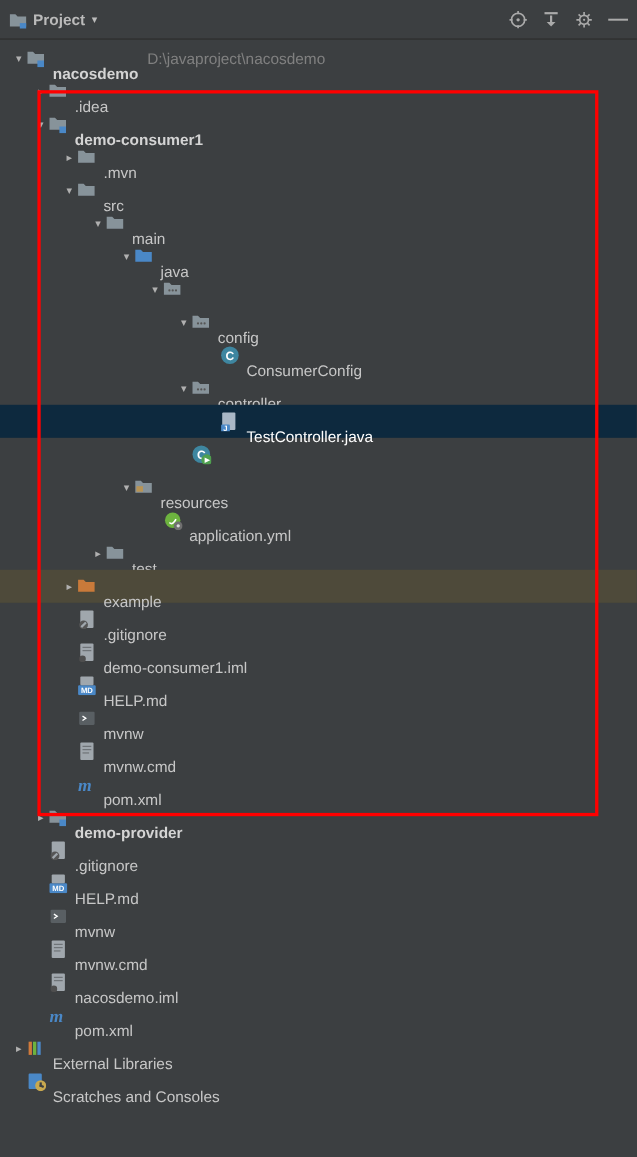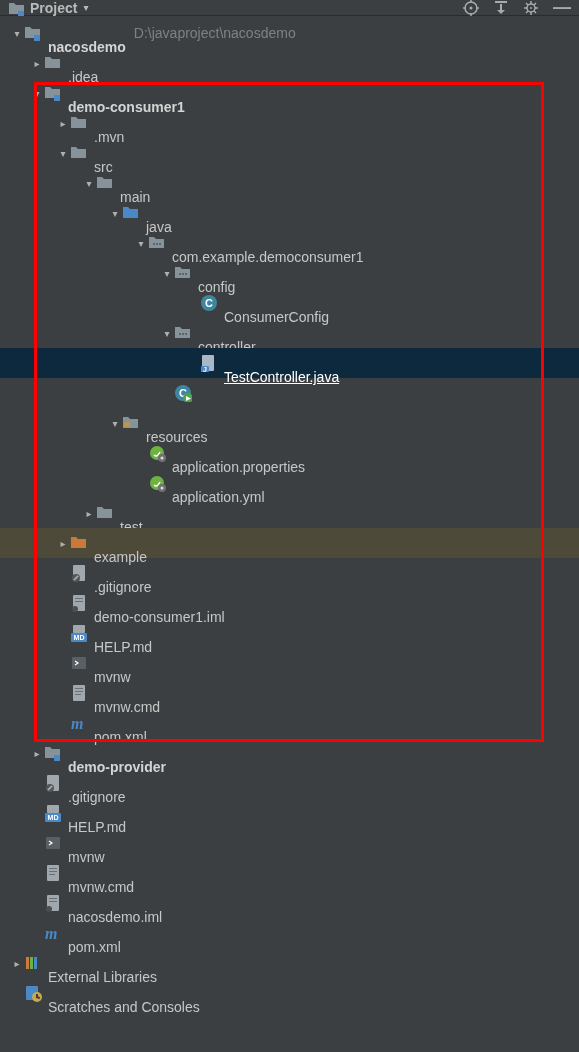--- a/index.html
+++ b/index.html
@@ -7,21 +7,21 @@
     background: #3c3f41;
     font-family: "Segoe UI", Arial, sans-serif;
     font-size: 14px;
     color: #bbbbbb;
     width: 579px;
     height: 1052px;
     overflow: hidden;
     position: relative;
   }
   .toolbar {
-    height: 16px;
+    height: 36px;
     display: flex;
     align-items: center;
     padding: 0 8px;
     background: #3c3f41;
     border-bottom: 1px solid #2b2b2b;
   }
   .toolbar-left { display: flex; align-items: center; gap: 6px; }
   .toolbar-title { font-weight: 700; color: #bababa; }
   .toolbar-chev { color: #bbbbbb; font-size: 10px; }
   .toolbar-right { margin-left: auto; display: flex; align-items: center; gap: 14px; color: #aaaaaa; }
@@ -29,21 +29,21 @@
 
   .tree { padding-top: 2px; }
   .row {
     display: flex;
     align-items: center;
     height: 30px;
     white-space: nowrap;
     position: relative;
   }
   .row.selected { background: #0d293e; color: #ffffff; }
-  .row.selected .label { color: #ffffff; font-weight: 400; text-decoration: underline; }
+  .row.selected .label { color: #ffffff; font-weight: 400; }
   .row.highlight { background: #4e4a3a; }
   .chev {
     width: 14px;
     text-align: center;
     color: #b0b0b0;
     font-size: 10px;
     display: inline-block;
   }
   .chev.placeholder { visibility: hidden; }
   .icon {
@@ -280,21 +280,20 @@
     <span class="label">java</span>
   </div>
 
   <div class="row indent-5">
     <span class="chev">▾</span>
     <span class="icon">
         <svg width="18" height="18">
           <use href="#i-folder-pkg"></use>
         </svg>
       </span>
-    <span class="label">com.example.democonsumer1</span>
   </div>
 
   <div class="row indent-6">
     <span class="chev">▾</span>
     <span class="icon">
         <svg width="18" height="18">
           <use href="#i-folder-pkg"></use>
         </svg>
       </span>
     <span class="label">config</span>
@@ -342,29 +341,20 @@
   <div class="row indent-4">
     <span class="chev">▾</span>
     <span class="icon">
         <svg width="18" height="18">
           <use href="#i-folder-res"></use>
         </svg>
       </span>
     <span class="label">resources</span>
   </div>
 
-  <div class="row indent-5">
-    <span class="chev placeholder">▸</span>
-    <span class="icon">
-        <svg width="18" height="18">
-          <use href="#i-spring"></use>
-        </svg>
-      </span>
-    <span class="label">application.properties</span>
-  </div>
 
   <div class="row indent-5">
     <span class="chev placeholder">▸</span>
     <span class="icon">
         <svg width="18" height="18">
           <use href="#i-spring"></use>
         </svg>
       </span>
     <span class="label">application.yml</span>
   </div>

